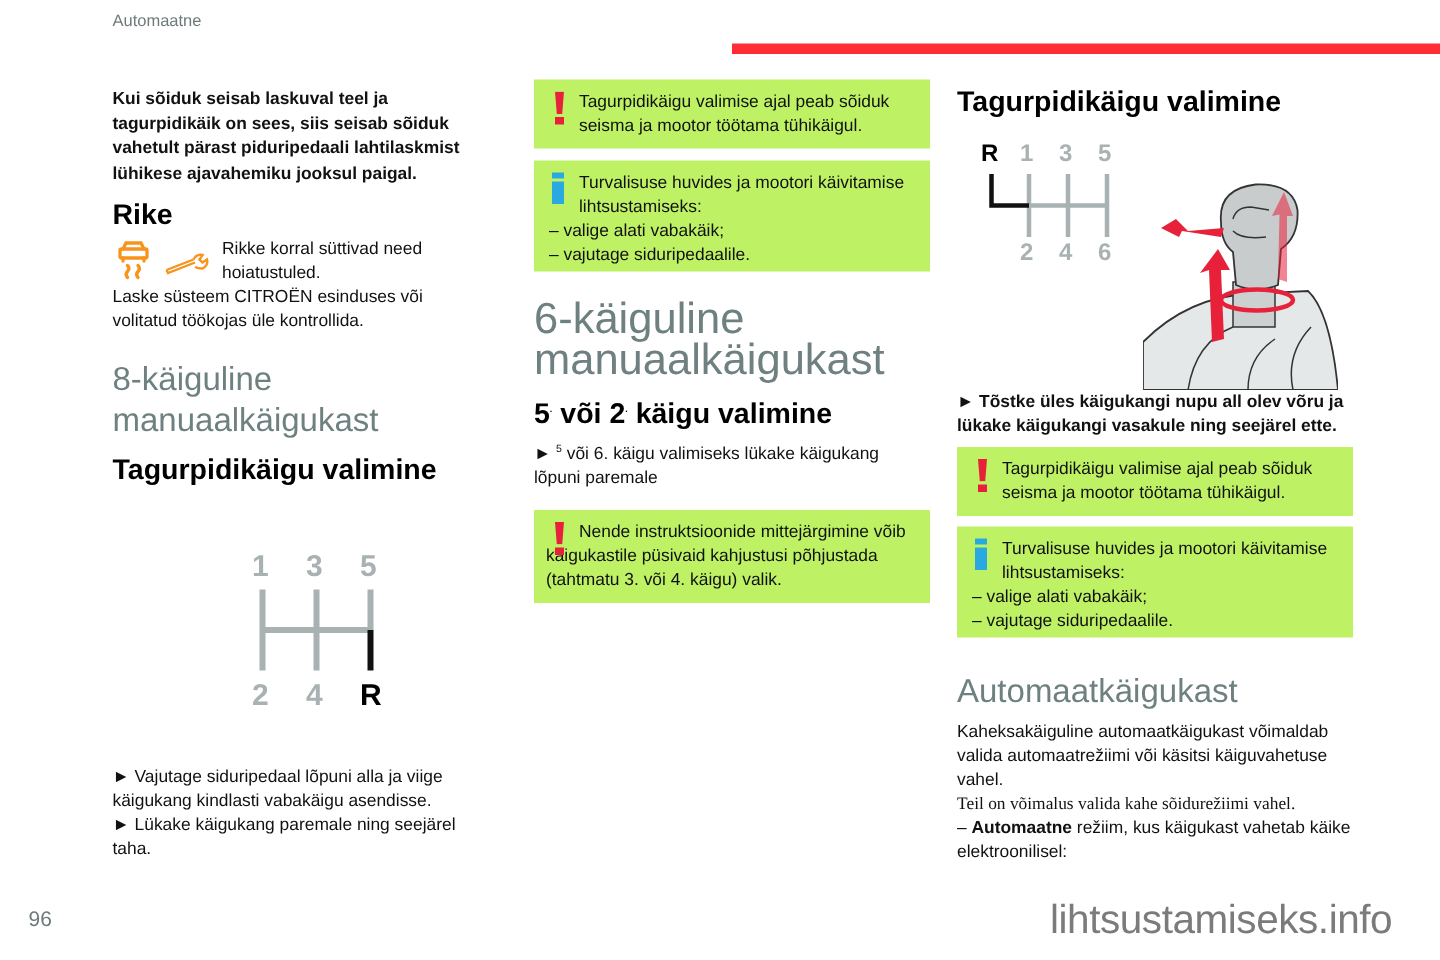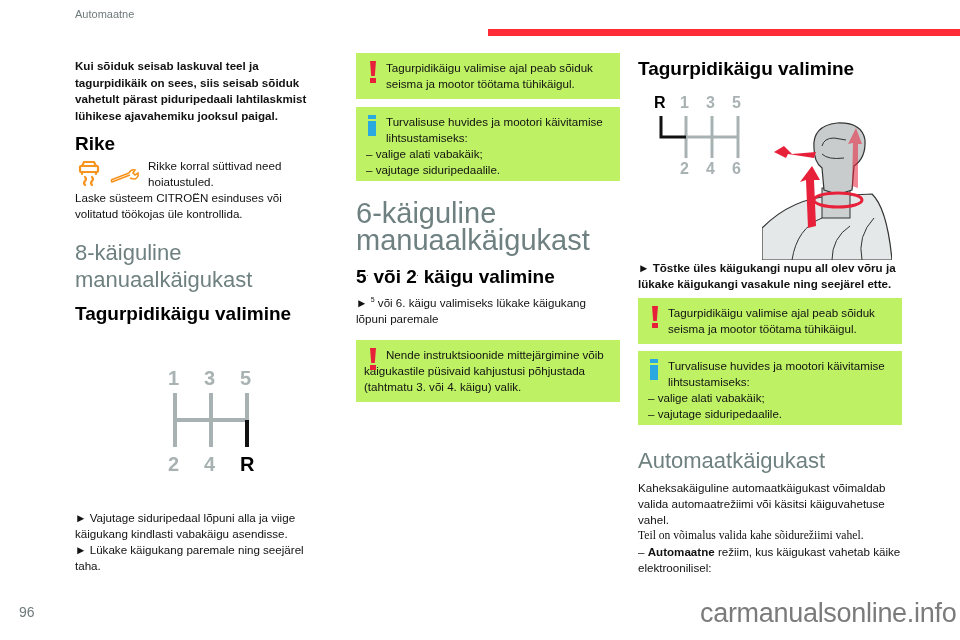--- a/index.html
+++ b/index.html
@@ -188,13 +188,13 @@
   <div class="h-grey" style="position:absolute; top:448px; font-size:22px;">Automaatkäigukast</div>
 
   <div class="p" style="position:absolute; top:480px; width:264px;">Kaheksakäiguline automaatkäigukast võimaldab valida automaatrežiimi või käsitsi käiguvahetuse vahel.</div>
   <div class="p" style="position:absolute; top:528px; width:264px;font-family:Liberation Serif, serif;">Teil on võimalus valida kahe sõidurežiimi vahel.</div>
   <div class="p" style="position:absolute; top:544px; width:264px;">
     <span>– </span><b>Automaatne</b><span> režiim, kus käigukast vahetab käike elektroonilisel:</span>
   </div>
 </div>
 
 <div class="footer-page">96</div>
-<div class="watermark">carmanualsonline.info</div>
+<div class="watermark">lihtsustamiseks.info</div>
 
 </body></html>

